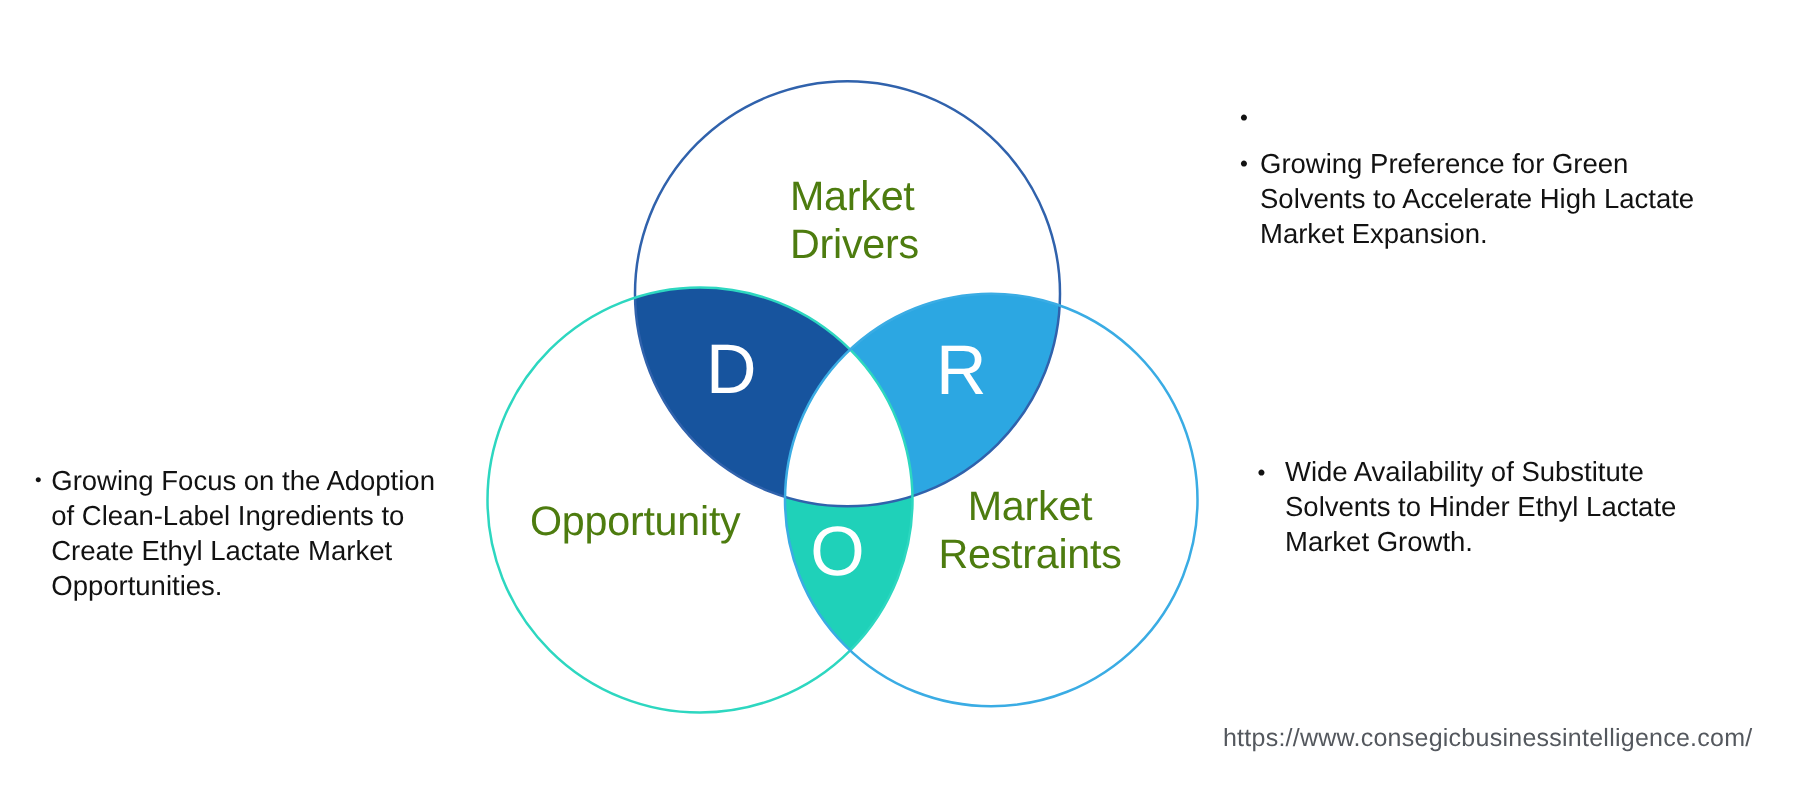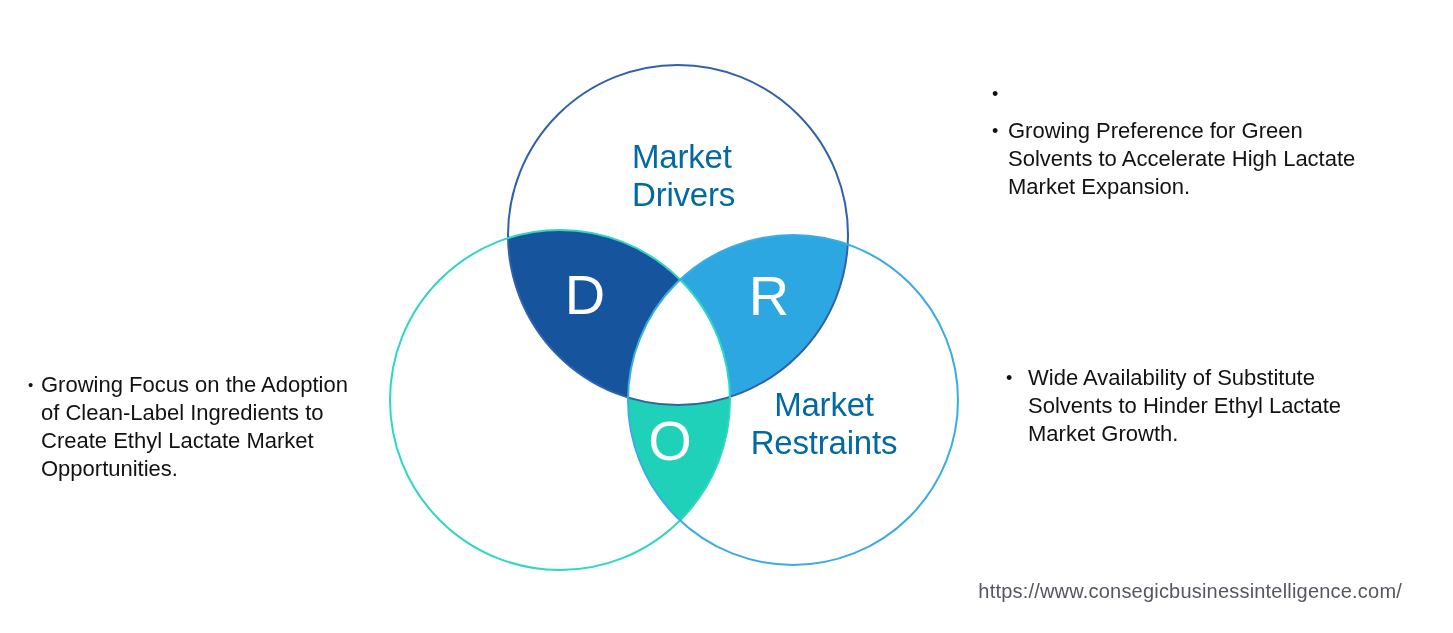--- a/index.html
+++ b/index.html
@@ -11,21 +11,21 @@
     overflow: hidden;
     font-family: "Liberation Sans", sans-serif;
     color: #1c1c1c;
   }
   .venn-svg { position: absolute; left: 0; top: 0; }
 
   .circle-label {
     position: absolute;
     font-size: 33px;
     line-height: 38px;
-    color: #0369a1;
+    color: #4d7c0f;
     white-space: pre-line;
     letter-spacing: -0.2px;
   }
   .label-drivers    { left: 632px; top: 138px; }
   .label-opportunity{ left: 424px; top: 398px; }
   .label-restraints { left: 740px; top: 386px; width: 168px; text-align: center; }
 
   .overlap-letter {
     position: absolute;
     width: 80px; height: 60px;
@@ -104,20 +104,21 @@
       </g>
     </g>
 
     <circle cx="678" cy="235" r="170" fill="none" stroke-width="2" stroke="#3062ac"></circle>
     <circle cx="560" cy="400" r="170" fill="none" stroke-width="2" stroke="#2dd7c0"></circle>
     <circle cx="793" cy="400" r="165" fill="none" stroke-width="2" stroke="#3aace4"></circle>
   </svg>
 
   <div class="circle-label label-drivers">Market
 Drivers</div>
+  <div class="circle-label label-opportunity">Opportunity</div>
   <div class="circle-label label-restraints">Market
 Restraints</div>
 
   <div class="overlap-letter letter-d">D</div>
   <div class="overlap-letter letter-r">R</div>
   <div class="overlap-letter letter-o">O</div>
 
   <div class="note-block notes-drivers">
     <div class="note-item">
       <span class="bullet">•</span>

